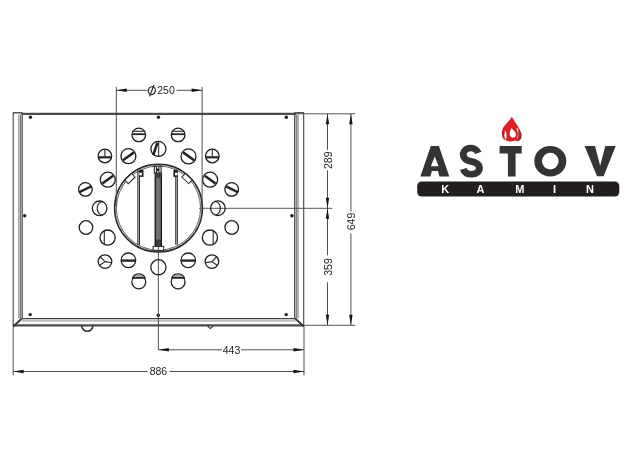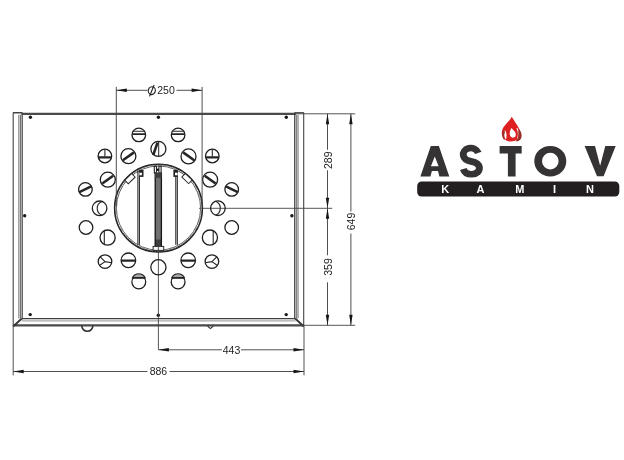--- a/index.html
+++ b/index.html
@@ -1,17 +1,17 @@
 <!DOCTYPE html>
 <html><head>
 <meta charset="utf-8">
 <style>
   html,body{margin:0;padding:0;background:#fff;}
   #canvas{position:relative;width:624px;height:460px;background:#fff;overflow:hidden;
-    font-family:"Liberation Sans", sans-serif;border-radius:16px;}
+    font-family:"Liberation Sans", sans-serif;}
   svg{position:absolute;left:0;top:0;}
   text{font-family:"Liberation Sans", sans-serif;}
 </style>
 </head>
 <body>
 <div id="canvas">
 <svg width="624" height="460" viewBox="0 0 624 460">
 
   <g stroke="#444" fill="none">
 

